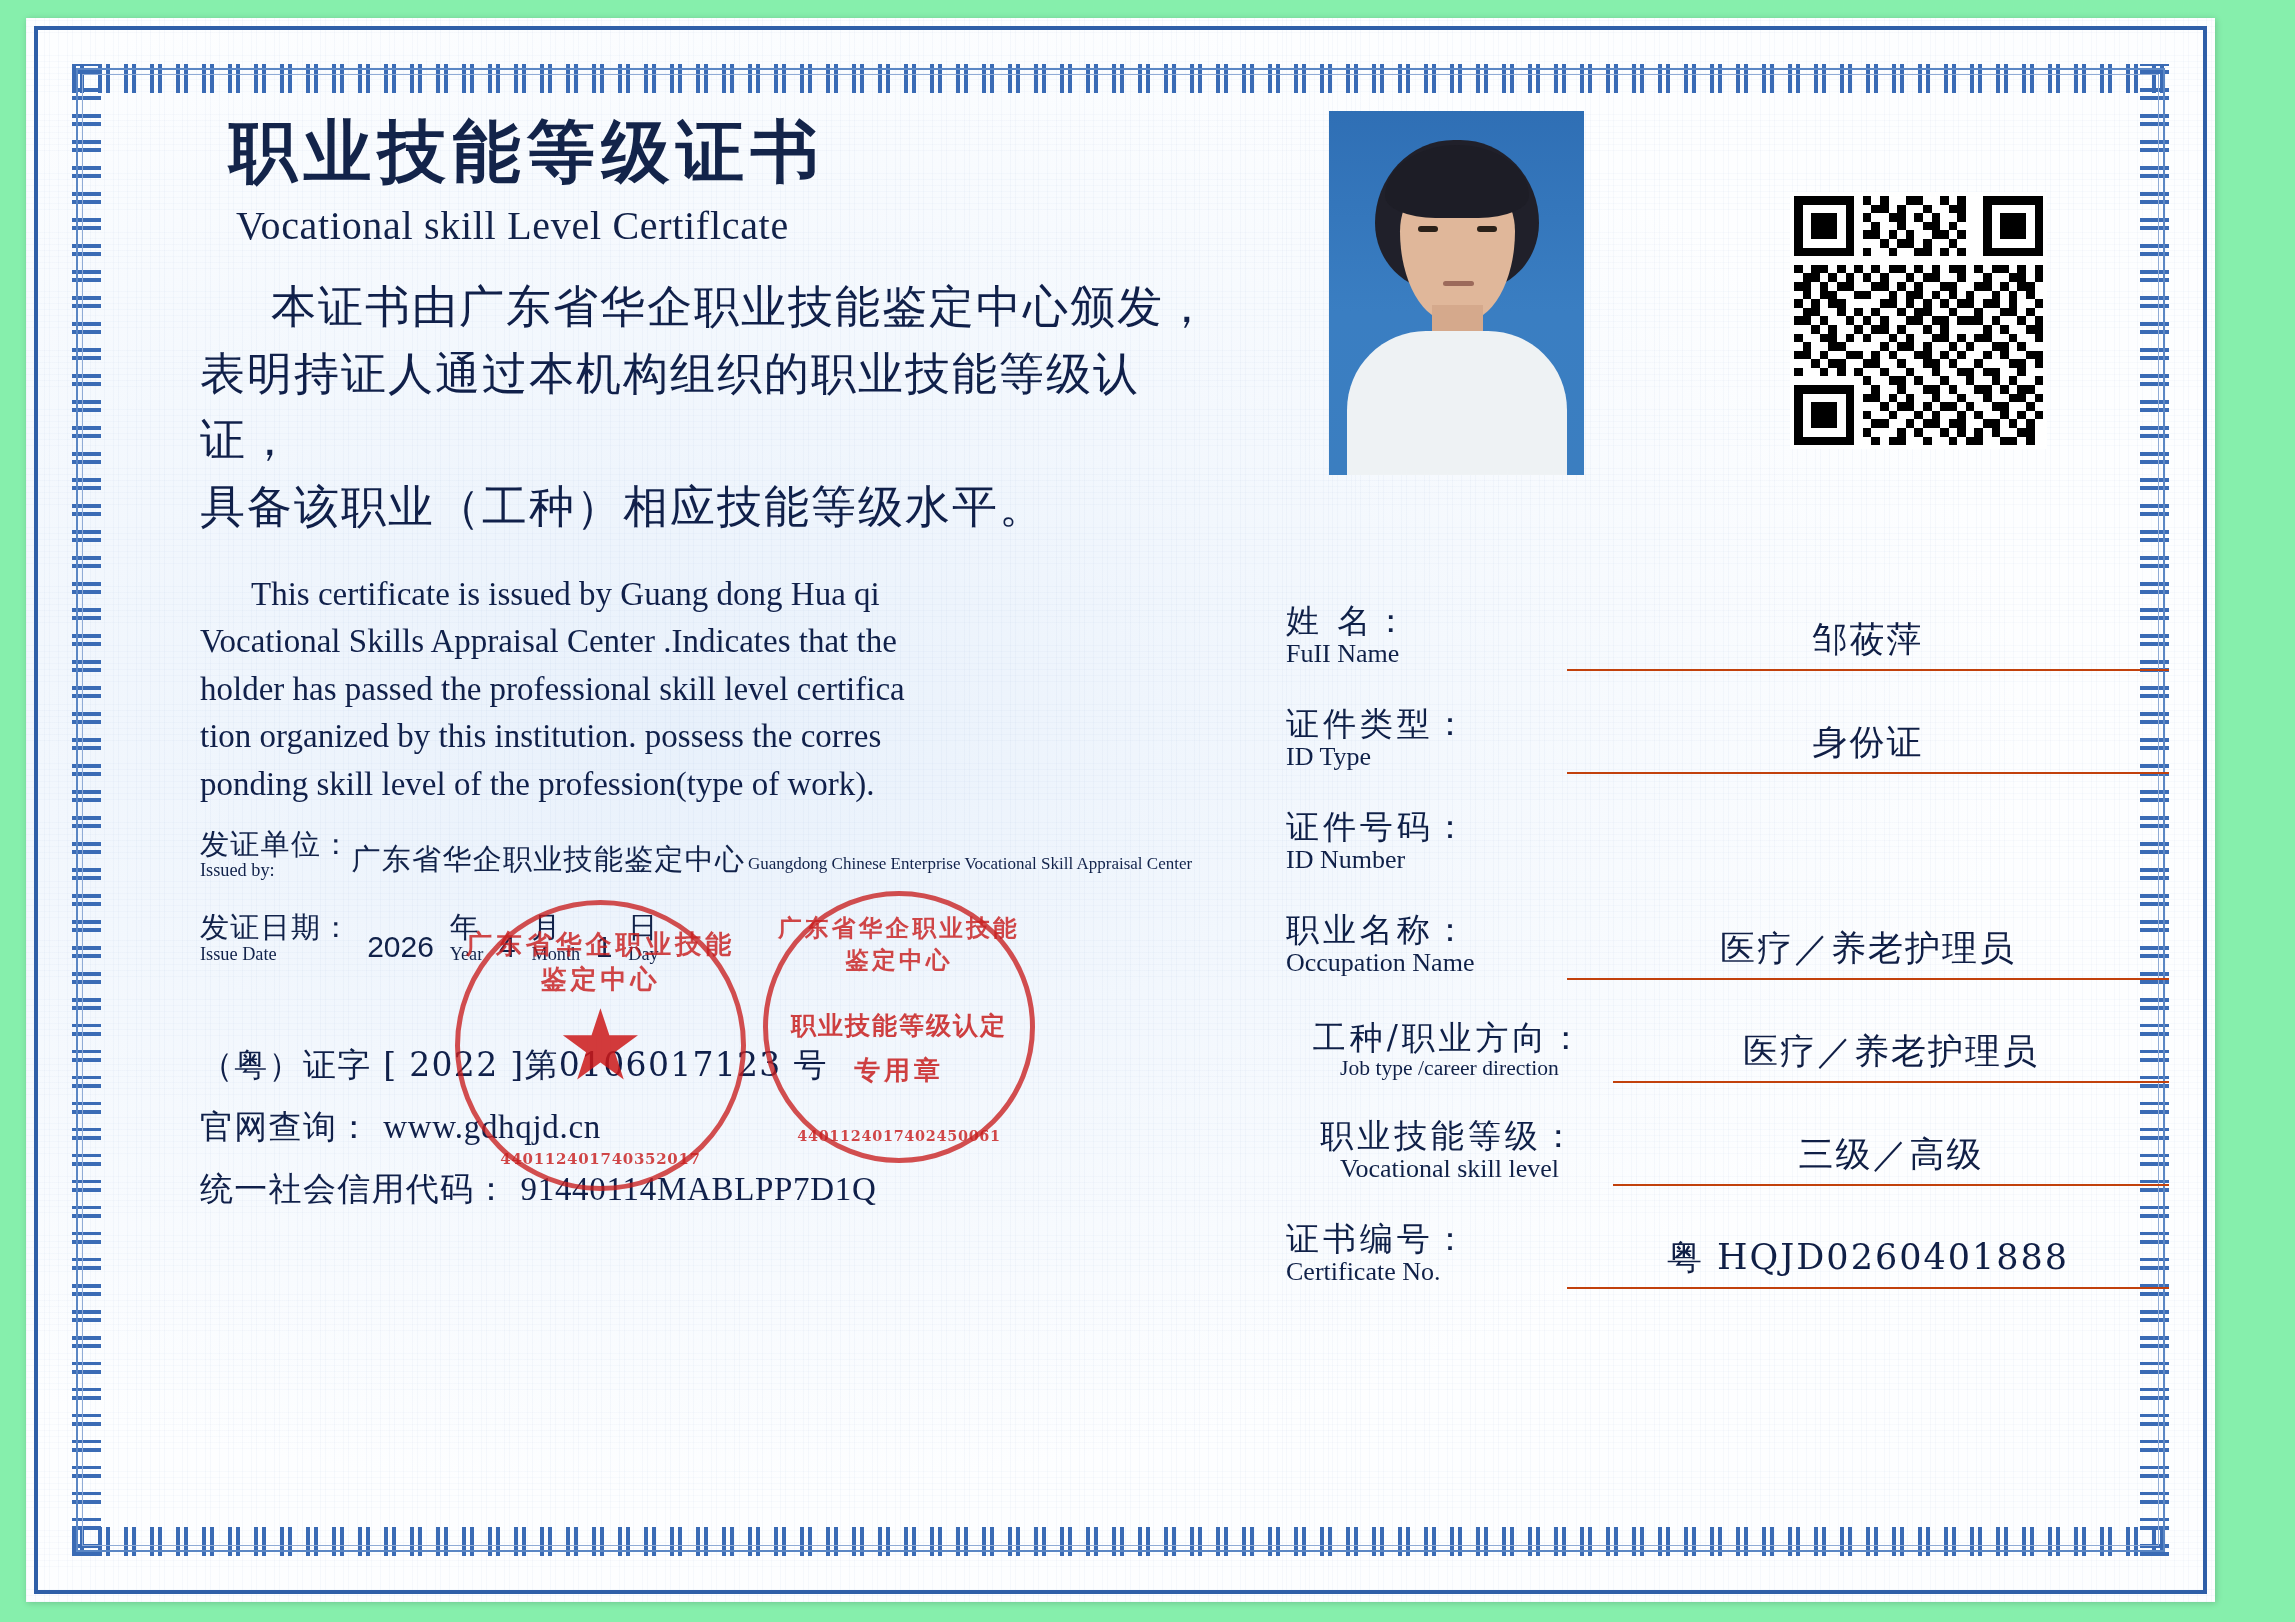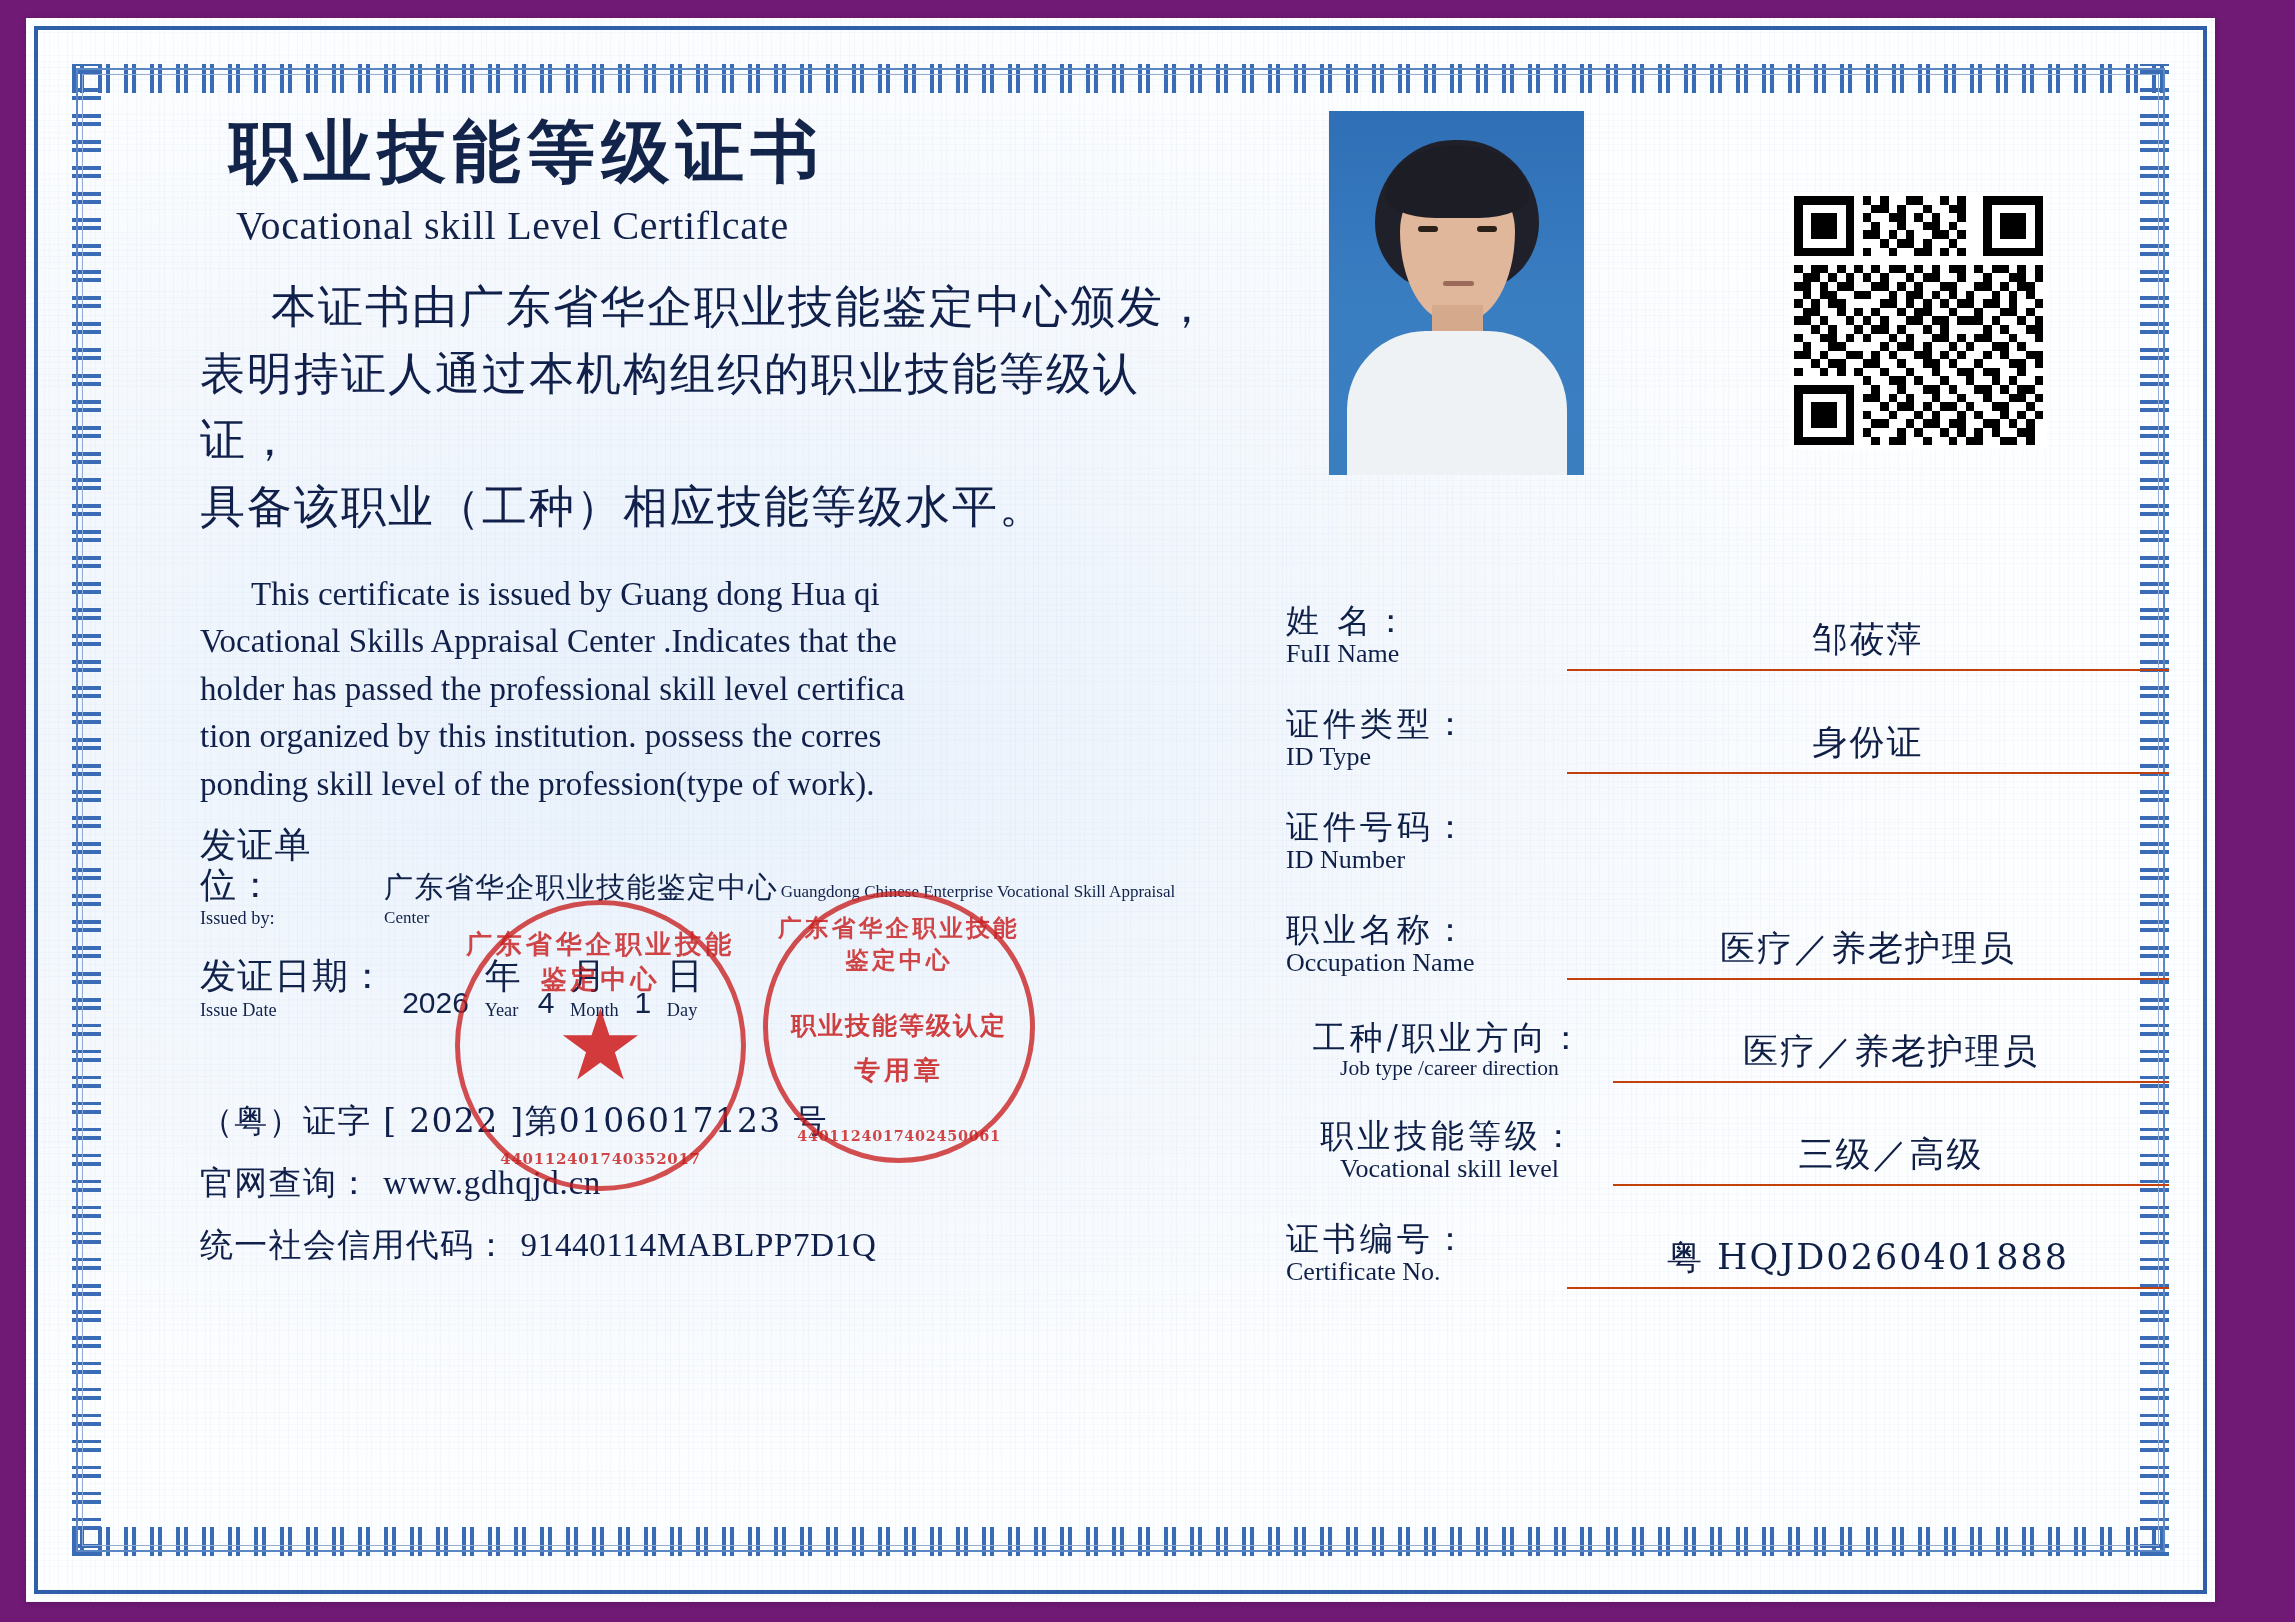--- a/index.html
+++ b/index.html
@@ -12,21 +12,21 @@
     height: 1623px;
     font-family: "Liberation Serif", serif;
     overflow: hidden;
   }
 
   
   .page {
     position: relative;
     width: 2295px;
     height: 1623px;
-    background: #701a75;
+    background: #86efac;
   }
   .cert {
     position: absolute;
     left: 26px;
     top: 18.3px;
     width: 2189px;
     height: 1584px;
     background: #fdfeff;
     box-shadow: 1.3px 1.3px 6.5px rgba(0,0,0,0.18);
   }
@@ -126,22 +126,22 @@
   .para-en .indent { display: inline-block; width: 51px; }
 
   .issuer-block { margin-top: 17px; position: relative; }
   .issuer-row {
     display: flex;
     align-items: flex-end;
     margin-bottom: 2.6px;
   }
   .lab-pair { display: inline-block; }
   .lab-cn {
-    font-family: Liberation Mono, monospace;
-    font-size: 36px;
+    font-family: Liberation Sans, sans-serif;
+    font-size: 29px;
     color: #11224a;
     letter-spacing: 1.3px;
     display: block;
     line-height: 1.12;
   }
   .lab-en {
     font-family: "Liberation Serif", serif;
     font-size: 18.3px;
     color: #11224a;
     display: block;

